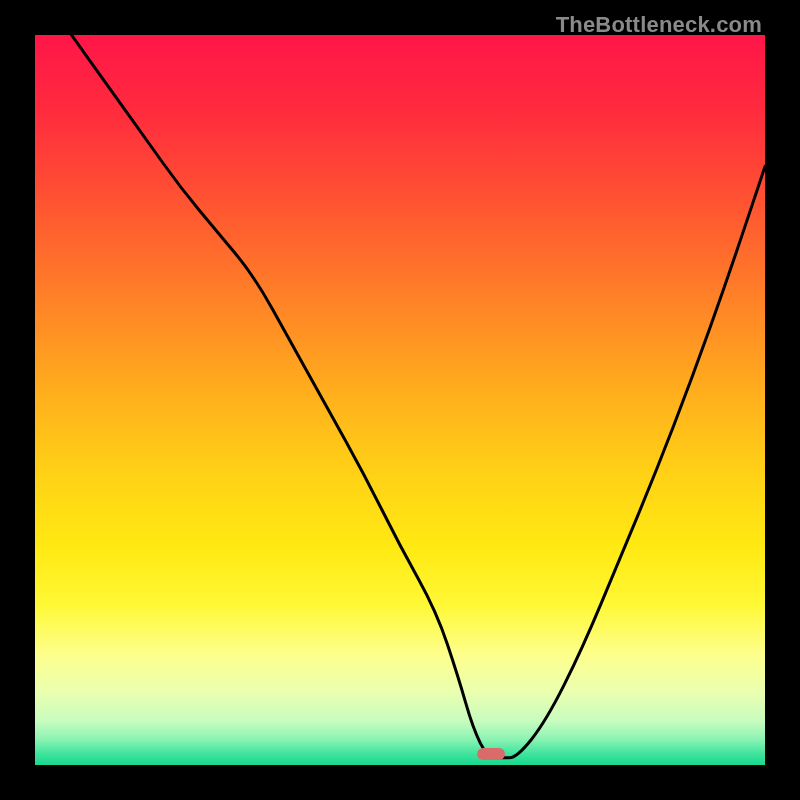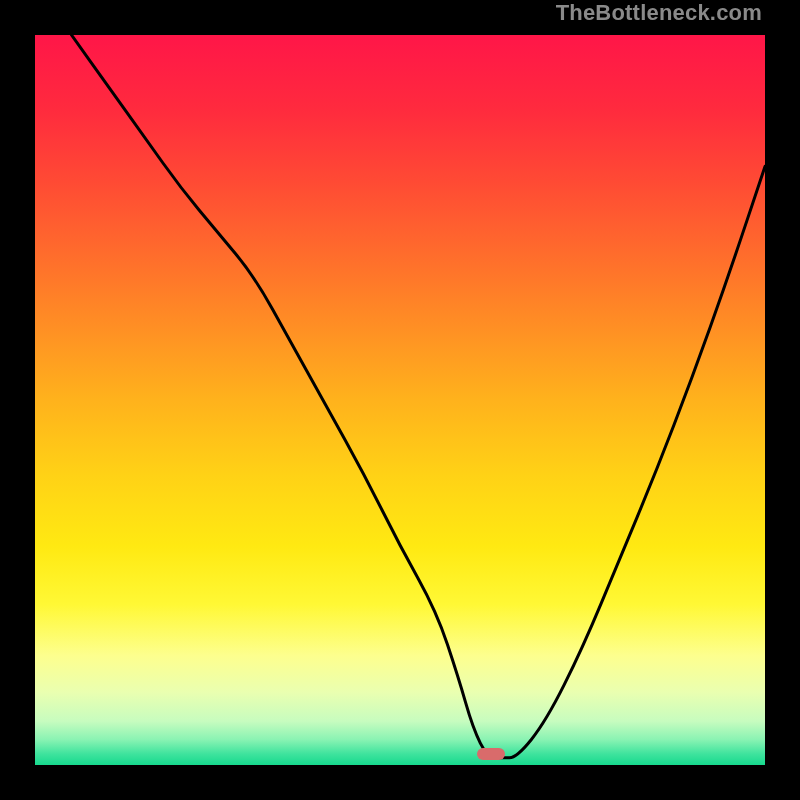--- a/index.html
+++ b/index.html
@@ -35,21 +35,21 @@
   }
   svg.curve {
     position: absolute;
     left: 0;
     top: 0;
     width: 100%;
     height: 100%;
   }
   .watermark {
     position: absolute;
-    top: 0;
+    top: 12px;
     right: 38px;
     font-family: Arial, Helvetica, sans-serif;
     font-size: 22px;
     font-weight: 600;
     color: #8a8a8a;
     letter-spacing: 0.2px;
   }
   .marker {
     position: absolute;
     width: 28px;

